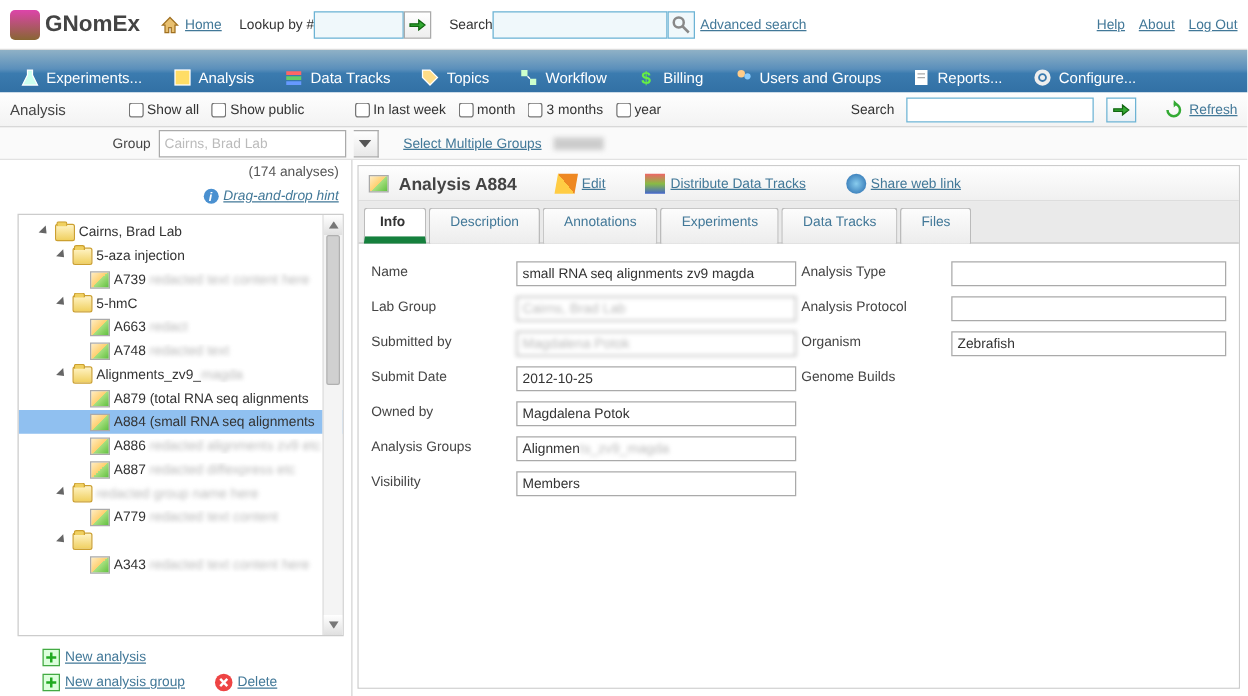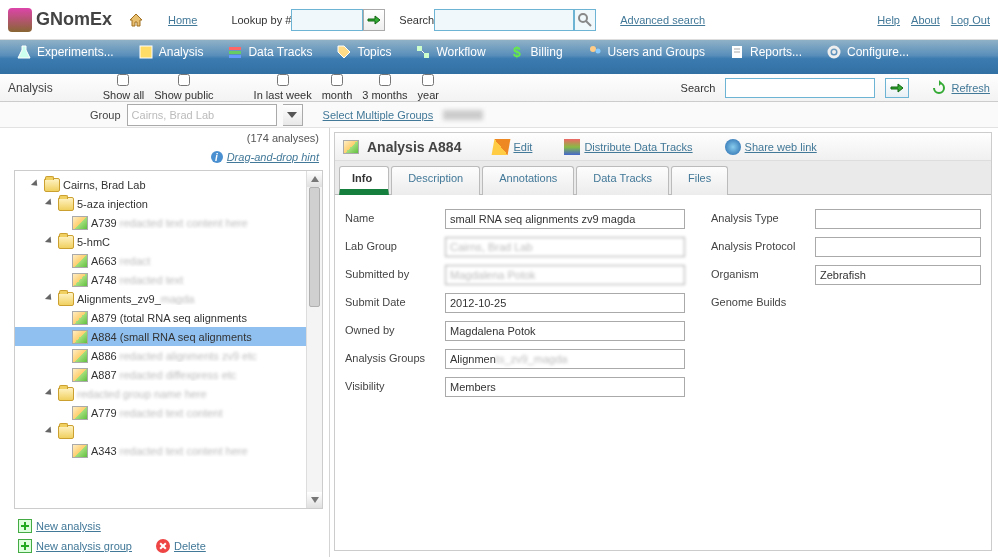--- a/index.html
+++ b/index.html
@@ -3,74 +3,74 @@
 <meta charset="utf-8">
 <style>
 * { box-sizing: border-box; margin: 0; padding: 0; }
 body { font-family: Tahoma, Verdana, sans-serif; font-size: 11px; color: #333; background: #fff; width: 998px; height: 557px; overflow: hidden; }
 a { color: #427898; text-decoration: underline; cursor: pointer; }
 
 
 .topbar { display: flex; align-items: center; padding: 4px 8px; height: 40px; border-bottom: 1px solid #ddd; }
 .logo { display: flex; align-items: center; font-size: 18px; font-weight: bold; color: #444; margin-right: 16px; }
 .logo-icon { width: 24px; height: 24px; margin-right: 4px; background: linear-gradient(#d4a, #863); border-radius: 4px; }
-.top-link { margin: 0 24px; display: inline-flex; align-items: center; gap: 3px; }
+.top-link { margin: 0 4px; display: inline-flex; align-items: center; gap: 3px; }
 .topbar .spacer { flex: 1; }
 .lookup-input { width: 72px; height: 22px; border: 1px solid #6cb3d4; background: #f0f8fb; padding: 2px 4px; }
 .search-input { width: 140px; height: 22px; border: 1px solid #6cb3d4; background: #f0f8fb; padding: 2px 4px; }
 .go-btn { width: 22px; height: 22px; border: 1px solid #aaa; background: linear-gradient(#fff,#eee); display: inline-flex; align-items: center; justify-content: center; cursor: pointer; }
 .arrow-icon { width: 14px; height: 10px; }
 .mag-icon { width: 16px; height: 16px; }
 .right-links a { margin-left: 8px; }
 
 
-.navbar { display: flex; align-items: flex-start; height: 34px; background: linear-gradient(#8fb1c6, #5a8fbb 45%, #3b7baf 55%, #3270a4); padding: 0 6px; gap: 4px; }
+.navbar { display: flex; align-items: flex-end; height: 34px; background: linear-gradient(#8fb1c6, #5a8fbb 45%, #3b7baf 55%, #3270a4); padding: 0 6px; gap: 4px; }
 .nav-item { display: inline-flex; align-items: center; gap: 5px; color: #fff; padding: 4px 10px; cursor: pointer; font-size: 12px; }
 .nav-icon { width: 16px; height: 16px; flex: none; }
 
 
 .filterbar { display: flex; align-items: center; height: 28px; background: linear-gradient(#fefefe,#f3f3f3); border-bottom: 1px solid #ccc; padding: 0 8px; gap: 10px; }
 .filterbar .label { font-size: 12px; color: #444; }
-.chk { display: inline-flex; align-items: center; gap: 3px; flex-direction: column; }
+.chk { display: inline-flex; align-items: center; gap: 3px; }
 .chk input { width: 12px; height: 12px; }
 .filterbar .spacer { flex: 1; }
 .browse-search { width: 150px; height: 20px; border: 1px solid #6cb3d4; background: #fff; }
 .go-btn-sm { width: 24px; height: 20px; border: 1px solid #6cb3d4; background: linear-gradient(#fff,#e8f0f5); display: inline-flex; align-items: center; justify-content: center; cursor: pointer; }
 .refresh { display: inline-flex; align-items: center; gap: 4px; margin-left: 12px; }
 
 
 .grouprow { display: flex; align-items: center; height: 26px; padding: 0 8px 0 90px; gap: 6px; background: #fafafa; border-bottom: 1px solid #e2e2e2;}
 .grouprow .lbl { color: #444; }
 .group-combo { width: 150px; height: 22px; border: 1px solid #aaa; background: #fff; display: flex; align-items: center; padding: 0 4px; color: #bbb; filter: blur(0.4px); }
 .dropdown-btn { width: 20px; height: 22px; border: 1px solid #aaa; border-left: none; background: linear-gradient(#fff,#e8e8e8); display: flex; align-items: center; justify-content: center; cursor: pointer; }
 
 
 .main { display: flex; height: calc(100% - 128px); }
-.sidebar { width: 330px; display: flex; flex-direction: column; border-right: 1px solid #d4d4d4; }
+.sidebar { width: 282px; display: flex; flex-direction: column; border-right: 1px solid #d4d4d4; }
 .side-meta { text-align: right; padding: 4px 10px; color: #555; }
 .side-hint { text-align: right; padding: 2px 10px 4px; }
 .side-hint a { font-style: italic; display: inline-flex; align-items: center; gap: 3px; }
 .tree-wrap { flex: 1; border: 1px solid #ccc; margin: 0 6px 6px 14px; background: #fff; overflow: hidden; position: relative; }
 .tree { padding: 4px 0; }
 .node { display: flex; align-items: center; height: 19px; padding-left: 4px; cursor: pointer; white-space: nowrap; overflow: hidden; }
 .node.selected { background: #90c0f0; }
 .twisty { width: 11px; height: 11px; flex: none; margin-right: 2px; }
 .twisty::before { content: ""; display: block; width: 0; height: 0; border-left: 5px solid #666; border-top: 4px solid transparent; border-bottom: 4px solid transparent; transform: rotate(45deg); margin: 1px 0 0 2px;}
 .noTwisty { width: 11px; margin-right: 2px; }
 .folder-icon { width: 16px; height: 14px; flex: none; margin-right: 3px; background: linear-gradient(#fff3c4,#f0d060); border: 1px solid #cca030; border-radius: 2px; position: relative; }
 .folder-icon::before { content: ""; position: absolute; left: 0; top: -3px; width: 7px; height: 3px; background: #f0d060; border: 1px solid #cca030; border-bottom: none; border-radius: 2px 2px 0 0; }
 .analysis-icon { width: 16px; height: 14px; flex: none; margin-right: 3px; background: linear-gradient(135deg,#ffedc4,#ffd070 50%,#a8e080 50%,#60c040); border: 1px solid #aaa; }
 .node-label { flex: 1; overflow: hidden; text-overflow: ellipsis; }
 .blur { color: #bbb; filter: blur(1.5px); }
 .indent1 { padding-left: 16px; } .indent2 { padding-left: 30px; } .indent3 { padding-left: 44px; }
 .scrollbar-v { position: absolute; right: 0; top: 0; bottom: 0; width: 16px; background: #f4f4f4; border-left: 1px solid #ddd; }
 .scroll-thumb { position: absolute; left: 2px; right: 2px; top: 16px; height: 120px; background: #d0d0d0; border: 1px solid #b0b0b0; border-radius: 2px; }
 .scroll-btn { position: absolute; left: 0; right: 0; height: 16px; background: linear-gradient(#fff,#e0e0e0); display:flex; align-items:center; justify-content:center; }
 .scroll-btn.up { top: 0; } .scroll-btn.down { bottom: 0; }
-.side-actions { padding: 4px 8px 4px 18px; display: flex; flex-direction: column; gap: 6px; }
+.side-actions { padding: 4px 8px 4px 34px; display: flex; flex-direction: column; gap: 6px; }
 .side-actions .row { display: flex; align-items: center; gap: 24px; text-align: center; }
 .act { display: inline-flex; align-items: center; gap: 4px; }
 .plus-box { width: 14px; height: 14px; border: 1px solid #4a4; background: #dfd; position: relative; }
 .plus-box::before, .plus-box::after { content:""; position:absolute; background:#2a2; }
 .plus-box::before { left:5px; top:2px; width:2px; height:8px; }
 .plus-box::after { left:2px; top:5px; width:8px; height:2px; }
 .del-icon { width:14px; height:14px; border-radius:50%; background:#e44; position:relative; }
 .del-icon::before, .del-icon::after { content:""; position:absolute; background:#fff; width:8px; height:2px; left:3px; top:6px; }
 .del-icon::before { transform: rotate(45deg); } .del-icon::after { transform: rotate(-45deg); }
 
@@ -80,26 +80,26 @@
 .content-title { font-size: 14px; font-weight: bold; color: #444; display: flex; align-items: center; gap: 5px; }
 .hdr-link { display: inline-flex; align-items: center; gap: 4px; margin-left: 12px; }
 .pencil-icon { width:16px; height:16px; background: linear-gradient(45deg,#fc4 50%,#e82 50%); transform: skewX(-10deg); }
 .globe-icon { width:16px; height:16px; border-radius:50%; background: radial-gradient(#8ce,#26a); }
 .tracks-icon { width:16px; height:16px; background: linear-gradient(#e66,#8b4,#46c); }
 
 .tabs { display: flex; background: #eaeaea; padding: 4px 4px 0 4px; border-bottom: 1px solid #bbb; gap: 2px; }
 .tab { padding: 5px 16px; border: 1px solid #bbb; border-bottom: none; background: linear-gradient(#fdfdfd,#ececec); cursor: pointer; position: relative; top: 1px; border-radius: 3px 3px 0 0; color: #427898; }
 .tab.active { background: #fff; font-weight: bold; color: #333; border-bottom: 6px solid #15803d; padding-left: 12px; }
 
-.form { flex: 1; background: #fff; padding: 14px 10px; display: flex; gap: 26px; }
+.form { flex: 1; background: #fff; padding: 14px 10px; display: flex; gap: 4px; }
 .col { display: grid; grid-template-columns: 96px 1fr; row-gap: 8px; column-gap: 4px; align-content: start; }
 .col1 { width: 340px; }
 .col2 { grid-template-columns: 100px 1fr; flex: 1; }
 .fld-label { color: #444; padding-top: 3px; }
-.fld-box { height: 20px; border: 1px solid #aaa; background: #fff; padding: 2px 4px; display: flex; align-items: center; overflow: hidden; white-space: nowrap; }
+.fld-box { height: 20px; border: 1px solid #aaa; background: #fff; padding: 2px 4px; display: flex; align-items: center; overflow: hidden; white-space: nowrap; margin-left: 16px; }
 svg { display: block; }
 </style>
 </head>
 <body>
 
 <div class="topbar">
   <div class="logo">
     <span class="logo-icon"></span>
     <span>GNomEx</span>
   </div>
@@ -394,20 +394,21 @@
         </span>
       <span class="hdr-link">
           <span class="globe-icon"></span>
           <a>Share web link</a>
         </span>
     </div>
     <div class="tabs">
       <div class="tab active">Info</div>
       <div class="tab">Description</div>
       <div class="tab">Annotations</div>
+      <div class="tab">Experiments</div>
       <div class="tab">Data Tracks</div>
       <div class="tab">Files</div>
     </div>
     <div class="form">
       <div class="col col1">
         <span class="fld-label">Name</span>
         <div class="fld-box">small RNA seq alignments zv9 magda</div>
         <span class="fld-label">Lab Group</span>
         <div class="fld-box blur" style="filter:blur(1.5px)">Cairns, Brad Lab</div>
         <span class="fld-label">Submitted by</span>

